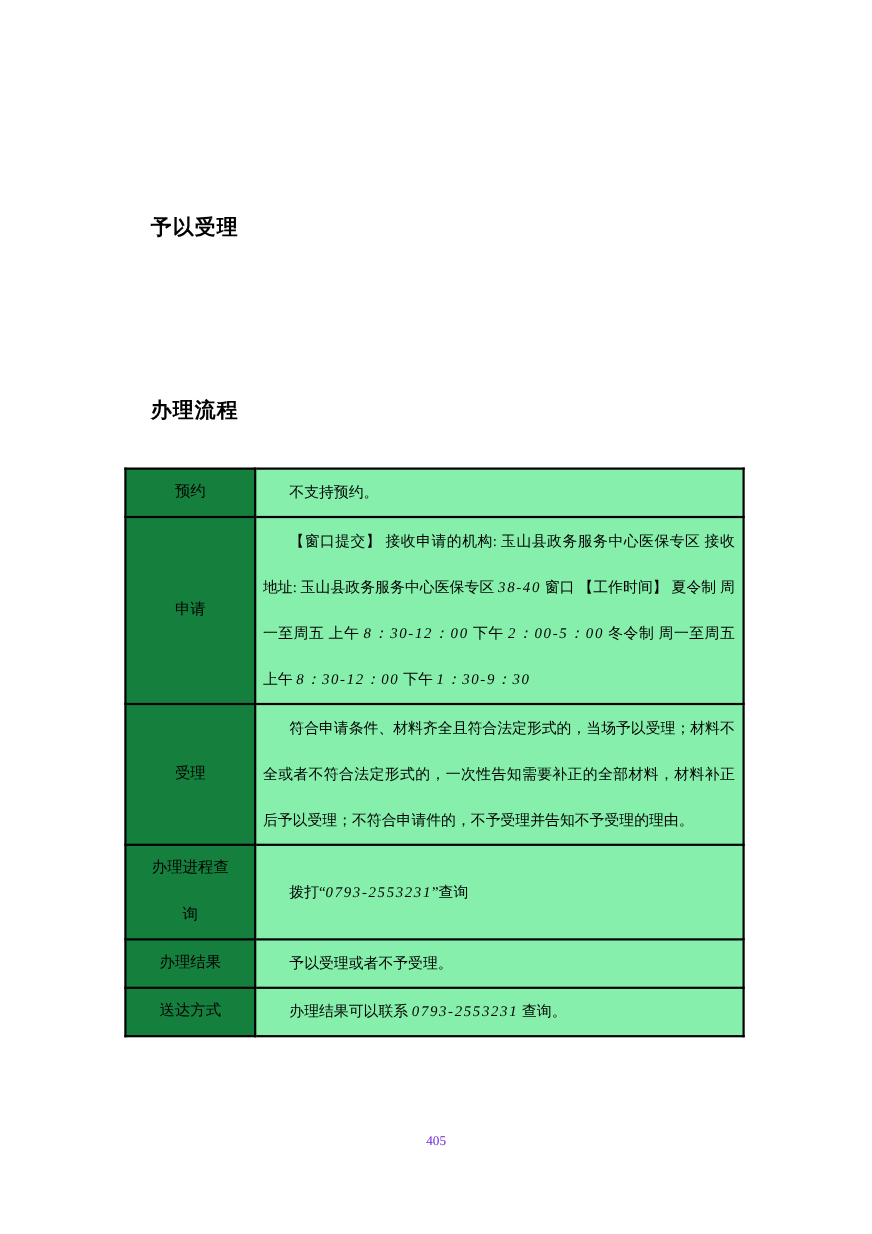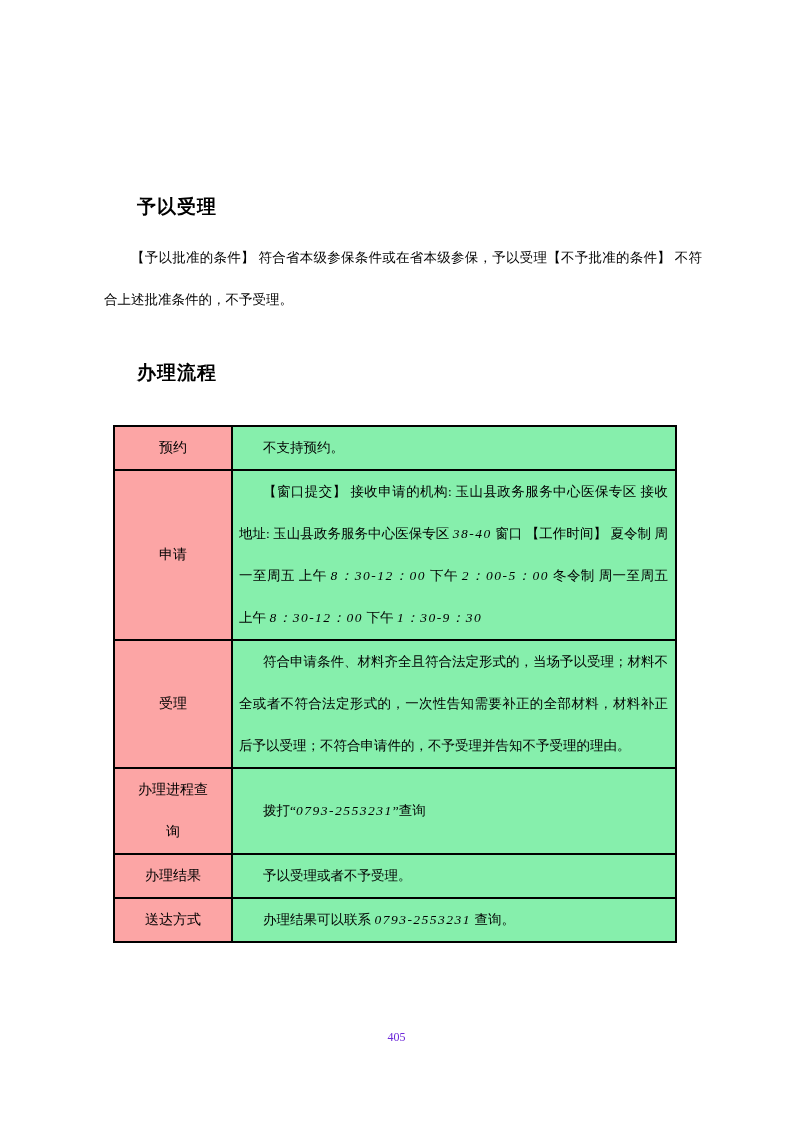--- a/index.html
+++ b/index.html
@@ -45,21 +45,21 @@
   table.flow {
     border-collapse: collapse;
     width: 564px;
     table-layout: fixed;
   }
   table.flow td {
     border: 2px solid #000000;
     vertical-align: middle;
   }
   td.label-cell {
-    background: #fca5a5;
+    background: #15803d;
     text-align: center;
     font-size: 14px;
     line-height: 42px;
     padding: 0 18px;
     color: #000000;
   }
   td.content-cell {
     font-size: 13.5px;
     line-height: 42px;
     padding: 0 7px 0 6px;
@@ -83,21 +83,20 @@
     color: #6d28d9;
   }
 </style>
 </head>
 <body>
 
 <div class="page">
 
   <div class="sec-title acceptance">予以受理</div>
 
-  <div class="para">【予以批准的条件】 符合省本级参保条件或在省本级参保，予以受理【不予批准的条件】 不符合上述批准条件的，不予受理。</div>
 
   <div class="sec-title process">办理流程</div>
 
   <div class="table-wrap">
     <table class="flow">
       <colgroup>
         <col style="width:118px">
         <col>
       </colgroup>
       <tbody>

